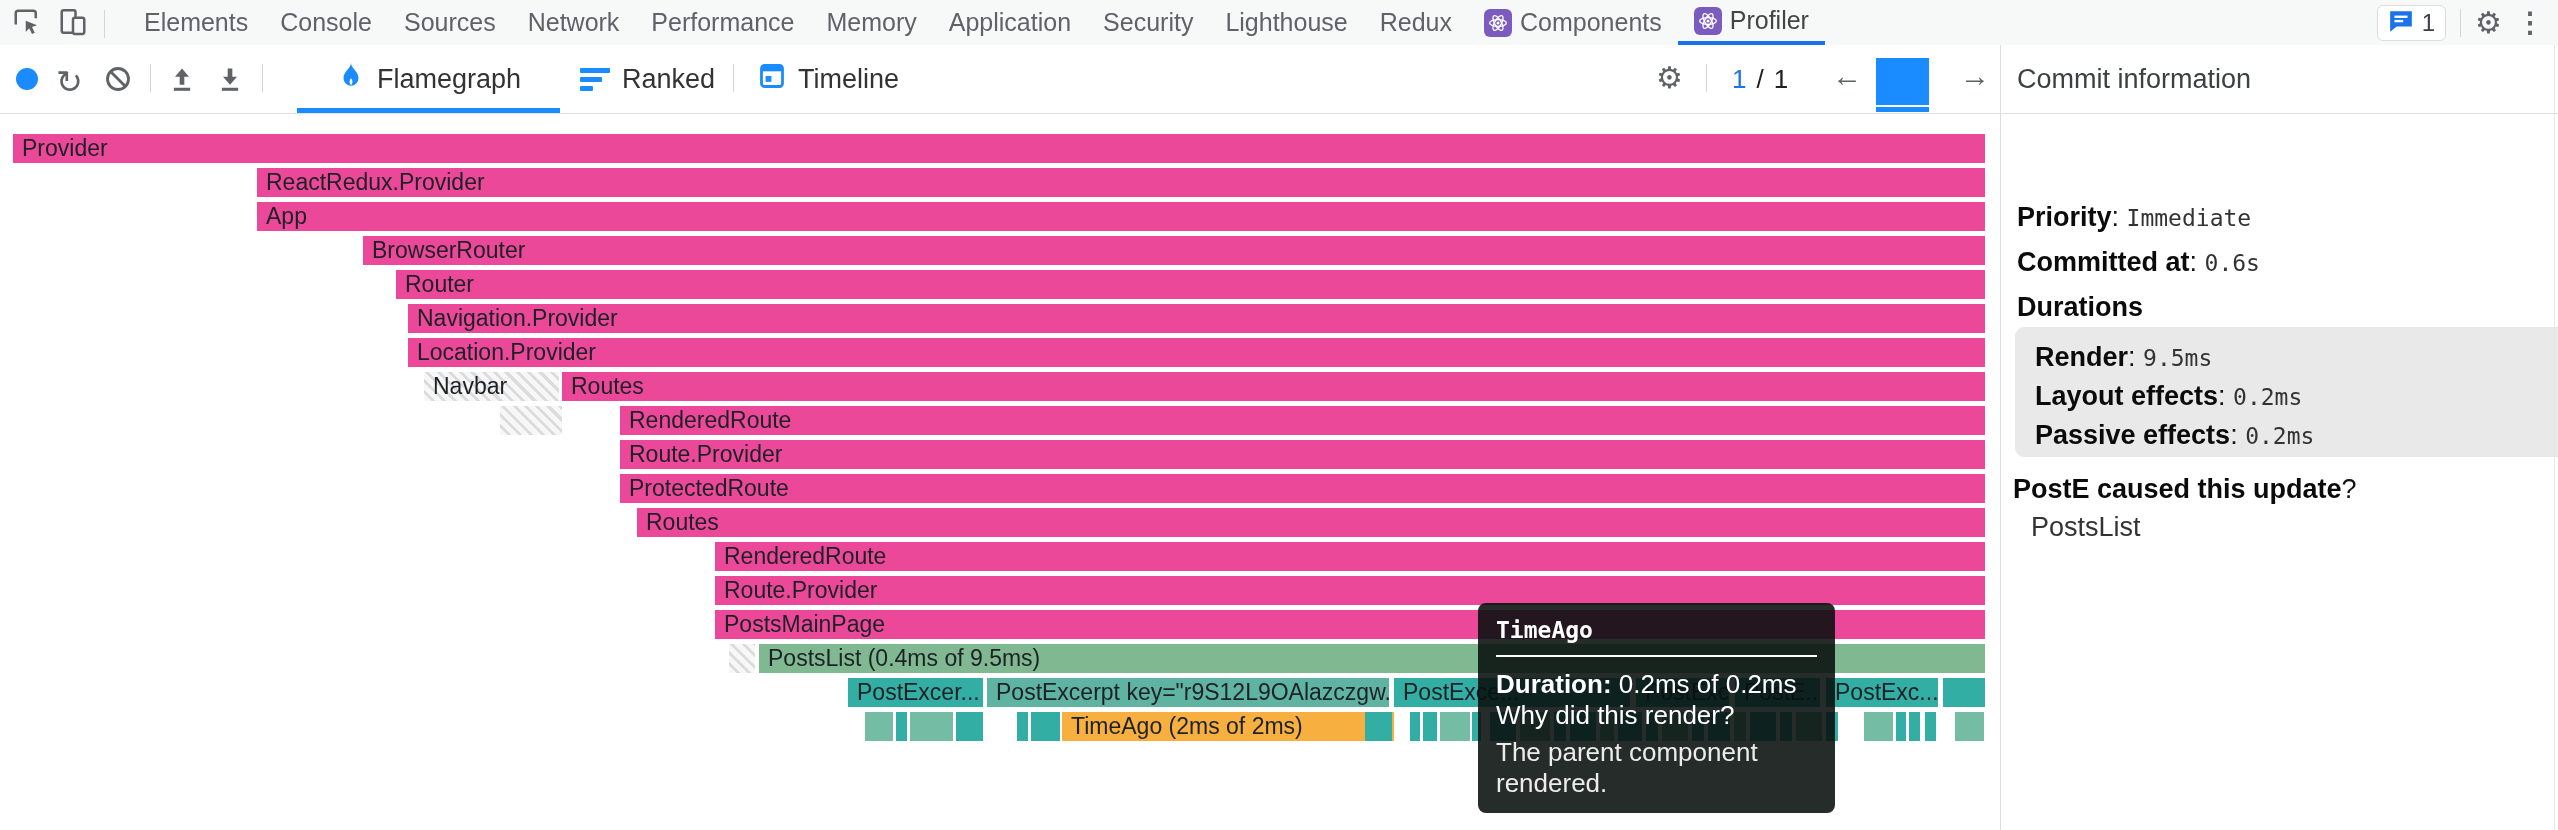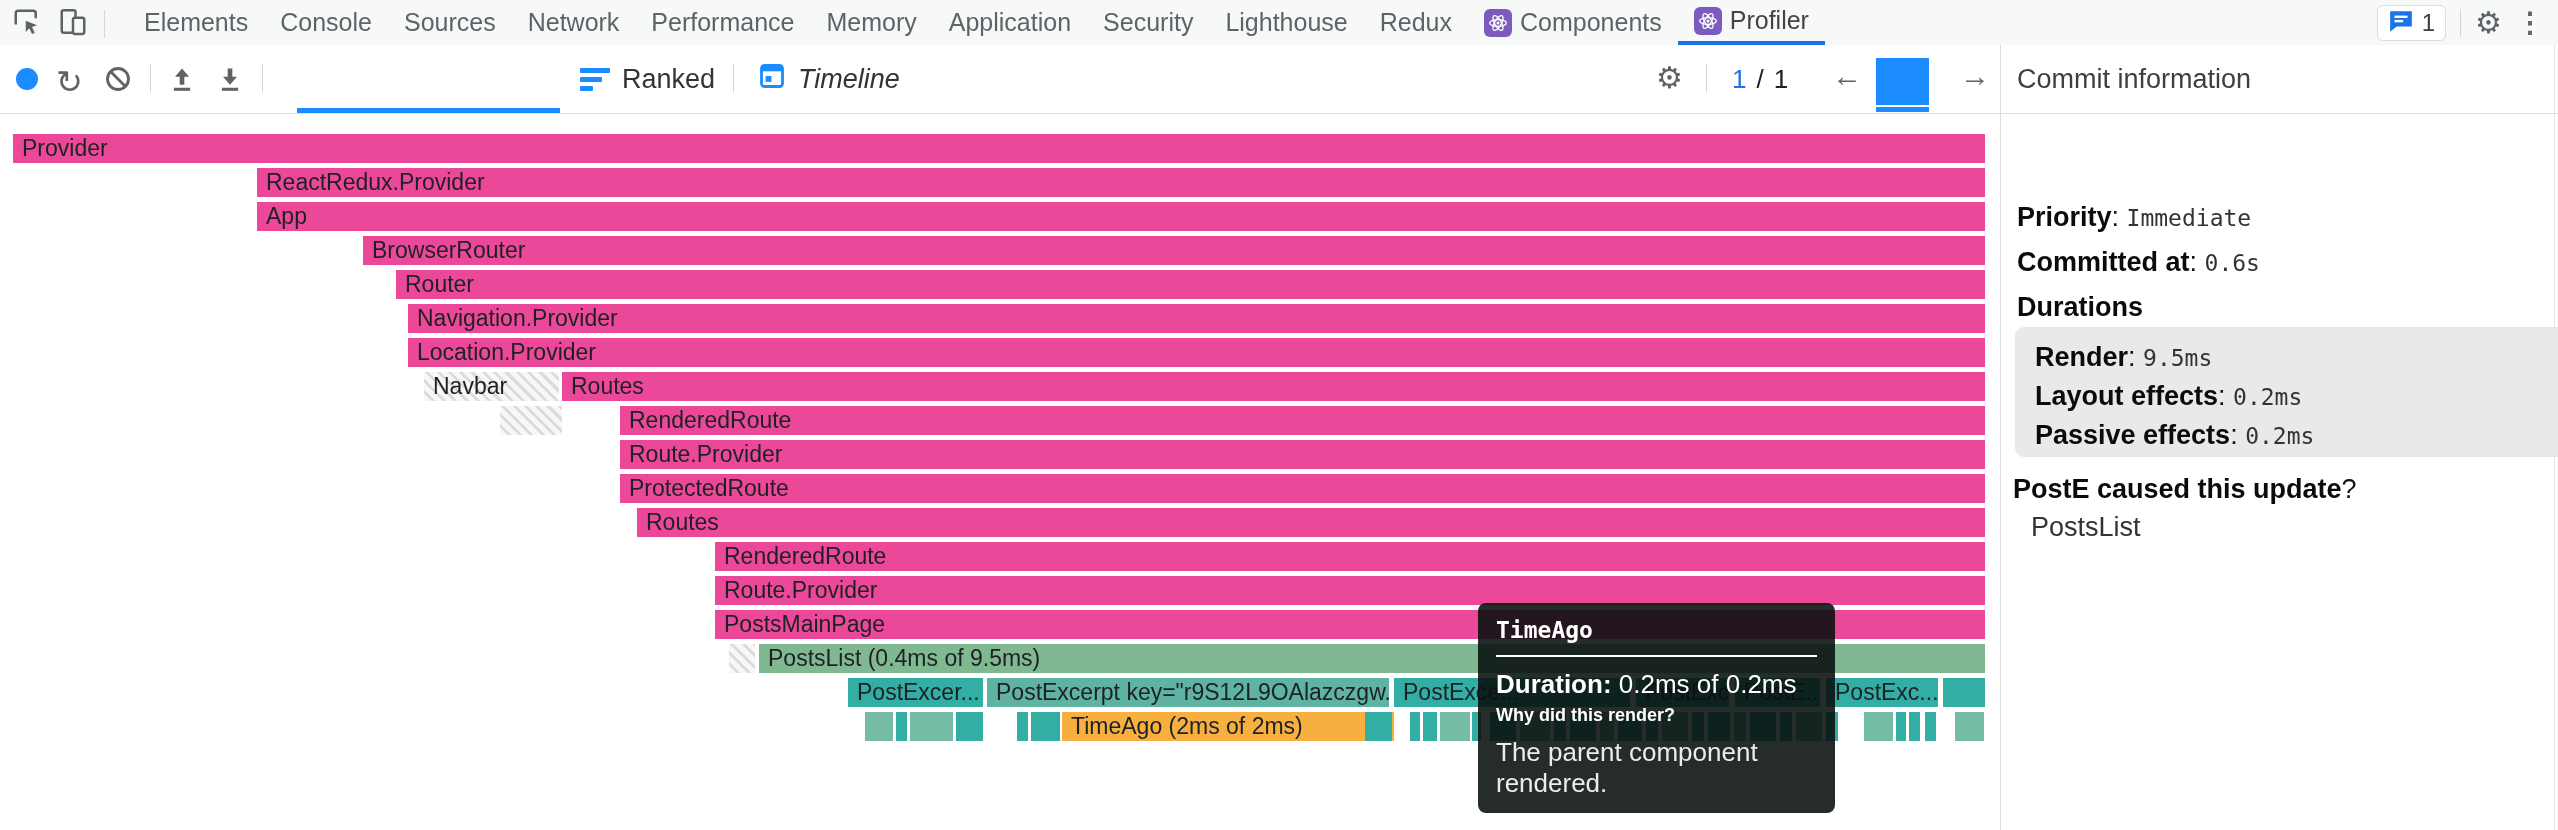--- a/index.html
+++ b/index.html
@@ -47,21 +47,21 @@
   .c-tealLight{background:#5fb3a3;}
   .c-segLight{background:#74bca3;}
   .c-orange{background:#f7af40;}
   .c-hatch{background:repeating-linear-gradient(45deg,#f7f7f7 0 5px,#dcdcdc 5px 8px);}
   
   #tooltip{position:absolute;left:1478px;top:603px;width:357px;min-height:167px;box-sizing:border-box;
            background:rgba(8,15,13,0.88);border-radius:8px;padding:14px 18px;z-index:10;color:#fff;}
   #tooltip .tt-title{font-family:"DejaVu Sans Mono",monospace;font-weight:bold;font-size:23px;}
   #tooltip hr{border:none;border-top:2px solid #fff;margin:12px 0;}
   #tooltip .tt-line{font-size:26px;line-height:31px;}
-  #tooltip .tt-why{font-size:18px;line-height:31px;font-weight:bold;}
+  #tooltip .tt-why{font-size:26px;line-height:31px;font-weight:normal;}
   #tooltip .tt-answer{font-size:26px;line-height:31px;color:#ececec;margin-top:6px;}
   
   #rpanel{position:absolute;left:2000px;top:45px;width:558px;height:785px;background:#fff;
           border-left:1px solid #dcdcdc;}
   #rpanel .hdr{height:68px;border-bottom:1px solid #e0e0e0;display:flex;align-items:center;
                padding-left:16px;font-size:27px;color:#3c4043;}
   .kv{position:absolute;left:16px;font-size:27px;color:#111;white-space:nowrap;}
   .kv b{font-weight:bold;color:#0b0b0b;}
   .mono{font-family:"DejaVu Sans Mono",monospace;font-size:23px;color:#333;}
   .durbox{position:absolute;left:14px;top:213px;width:553px;height:130px;background:#e9e9e9;
@@ -240,34 +240,43 @@
       </svg>
     </span>
     <span class="abs" style="left:216px;top:20px;">
       <svg width="28" height="28" viewBox="0 0 24 24" fill="#5f6368">
         <path d="M12 17l-6-7h4V3h4v7h4z"></path>
           <rect x="5" y="19.5" width="14" height="2.6"></rect>
       </svg>
     </span>
     <span class="abs vdiv" style="left:262px;top:19px;"></span>
 
+    <span class="abs viewtab" style="left:337px;top:0;">
+      <span>
+        <svg width="28" height="30" viewBox="0 0 24 26">
+          <path d="M12 1 C12.5 6 5.5 8.5 5.5 15 a6.5 6.5 0 0 0 13 0 C18.5 8.5 11.5 6 12 1 Z" fill="#1a8cff"></path>
+          <path d="M12 15 c-1.7 2.2 -1.7 4.2 0 6 c1.7 -1.8 1.7 -3.8 0 -6 Z" fill="#fff"></path>
+        </svg>
+      </span>
+      <span>Flamegraph</span>
+    </span>
     <span class="view-underline"></span>
 
     <span class="abs viewtab" style="left:580px;top:0;">
       <span class="ranked-icon">
         <i style="width:30px;"></i>
           <i style="width:22px;"></i>
           <i style="width:13px;"></i>
       </span>
       <span>Ranked</span>
     </span>
 
     <span class="abs vdiv" style="left:733px;top:19px;"></span>
 
-    <span class="abs viewtab" style="left:758px;top:0;font-style:italic;">
+    <span class="abs viewtab" style="left:758px;top:0;">
       <span>
         <svg width="28" height="28" viewBox="0 0 24 24" fill="none" stroke="#1a8cff" stroke-width="2.4">
           <rect x="3" y="3" width="18" height="18" rx="2.5"></rect>
           <rect x="3" y="3" width="18" height="5" fill="#1a8cff" stroke="none"></rect>
           <rect x="6.5" y="12" width="5" height="5" fill="#1a8cff" stroke="none"></rect>
         </svg>
       </span>
       <span>Timeline</span>
     </span>
 

